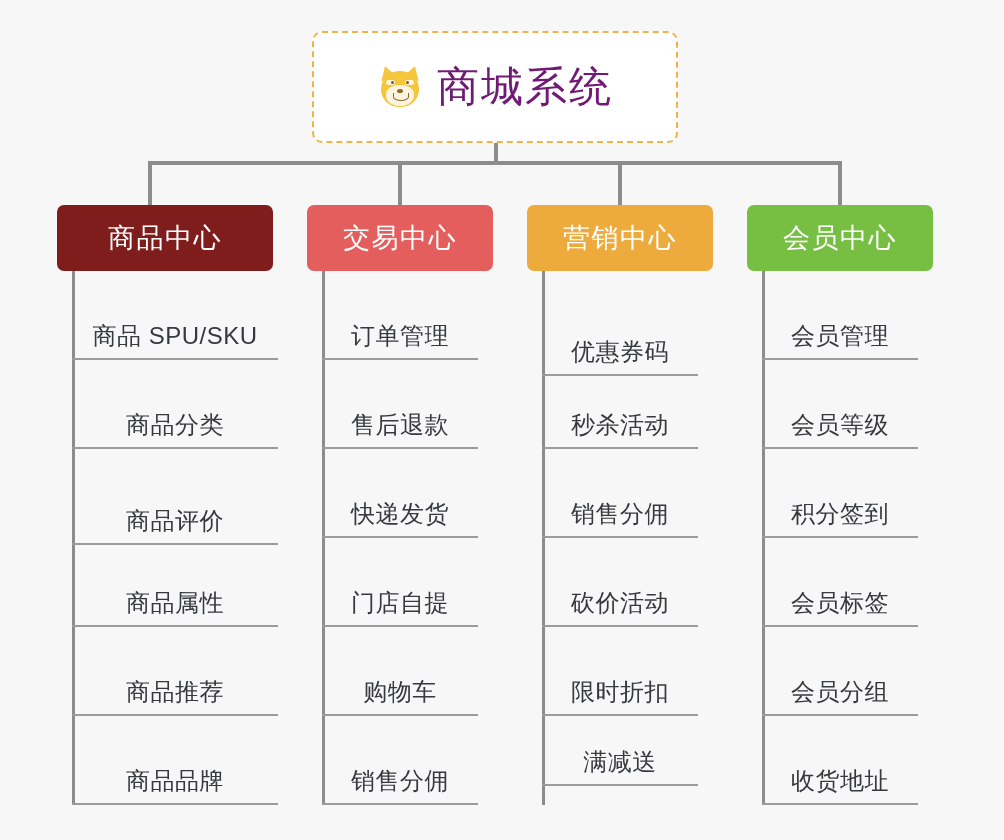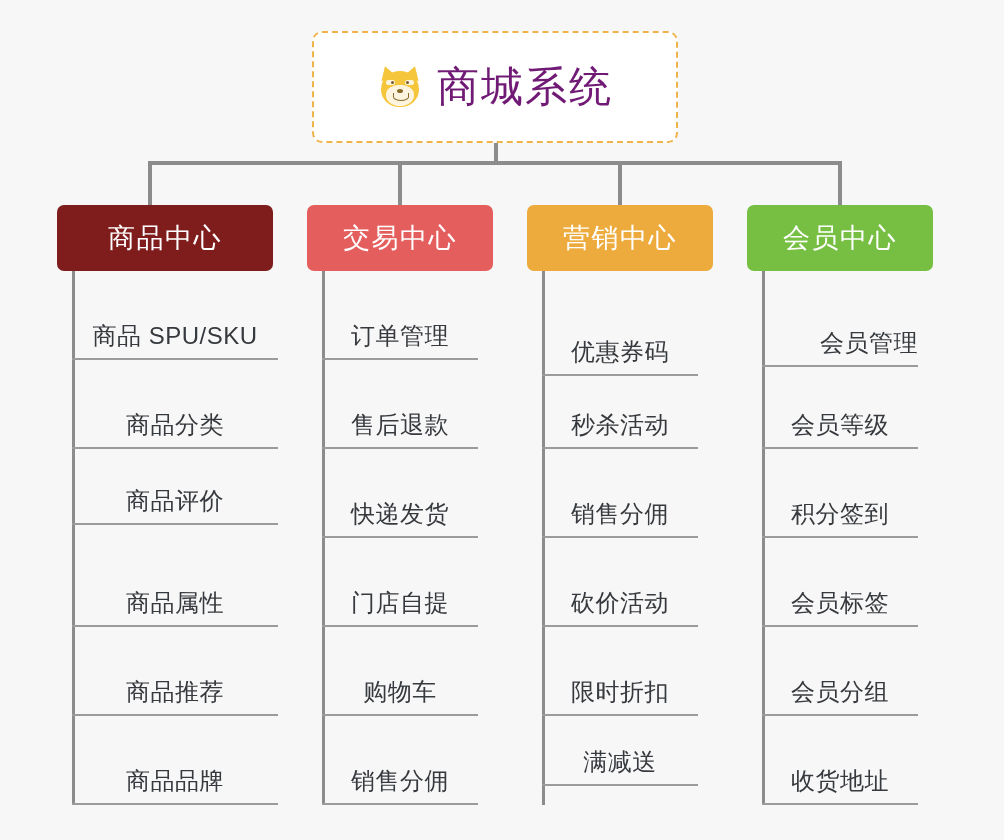--- a/index.html
+++ b/index.html
@@ -226,21 +226,21 @@
         <span class="cat-label">商品中心</span>
       </div>
       <div class="col" style="left: 72px; width: 216px; height: 534px;">
         <div class="col-spine" style="height: 534px;"></div>
         <div class="leaf" style="top: 0px; height: 89px; width: 206px;">
           <span class="leaf-label">商品 SPU/SKU</span>
         </div>
         <div class="leaf" style="top: 89px; height: 89px; width: 206px;">
           <span class="leaf-label">商品分类</span>
         </div>
-        <div class="leaf" style="top: 178px; height: 76px; width: 206px;">
+        <div class="leaf" style="top: 178px; height: 96px; width: 206px;">
           <span class="leaf-label">商品评价</span>
         </div>
         <div class="leaf" style="top: 267px; height: 89px; width: 206px;">
           <span class="leaf-label">商品属性</span>
         </div>
         <div class="leaf" style="top: 356px; height: 89px; width: 206px;">
           <span class="leaf-label">商品推荐</span>
         </div>
         <div class="leaf" style="top: 445px; height: 89px; width: 206px;">
           <span class="leaf-label">商品品牌</span>
@@ -292,21 +292,21 @@
         </div>
         <div class="leaf" style="top: 426px; height: 89px; width: 156px;">
           <span class="leaf-label">满减送</span>
         </div>
       </div>
       <div class="cat-box" style="left: 747px; width: 186px; background: rgb(118, 191, 67);">
         <span class="cat-label">会员中心</span>
       </div>
       <div class="col" style="left: 762px; width: 166px; height: 534px;">
         <div class="col-spine" style="height: 534px;"></div>
-        <div class="leaf" style="top: 7px; height: 89px; width: 156px; justify-content: flex-end;">
+        <div class="leaf" style="top: 0px; height: 89px; width: 156px;">
           <span class="leaf-label">会员管理</span>
         </div>
         <div class="leaf" style="top: 89px; height: 89px; width: 156px;">
           <span class="leaf-label">会员等级</span>
         </div>
         <div class="leaf" style="top: 178px; height: 89px; width: 156px;">
           <span class="leaf-label">积分签到</span>
         </div>
         <div class="leaf" style="top: 267px; height: 89px; width: 156px;">
           <span class="leaf-label">会员标签</span>

